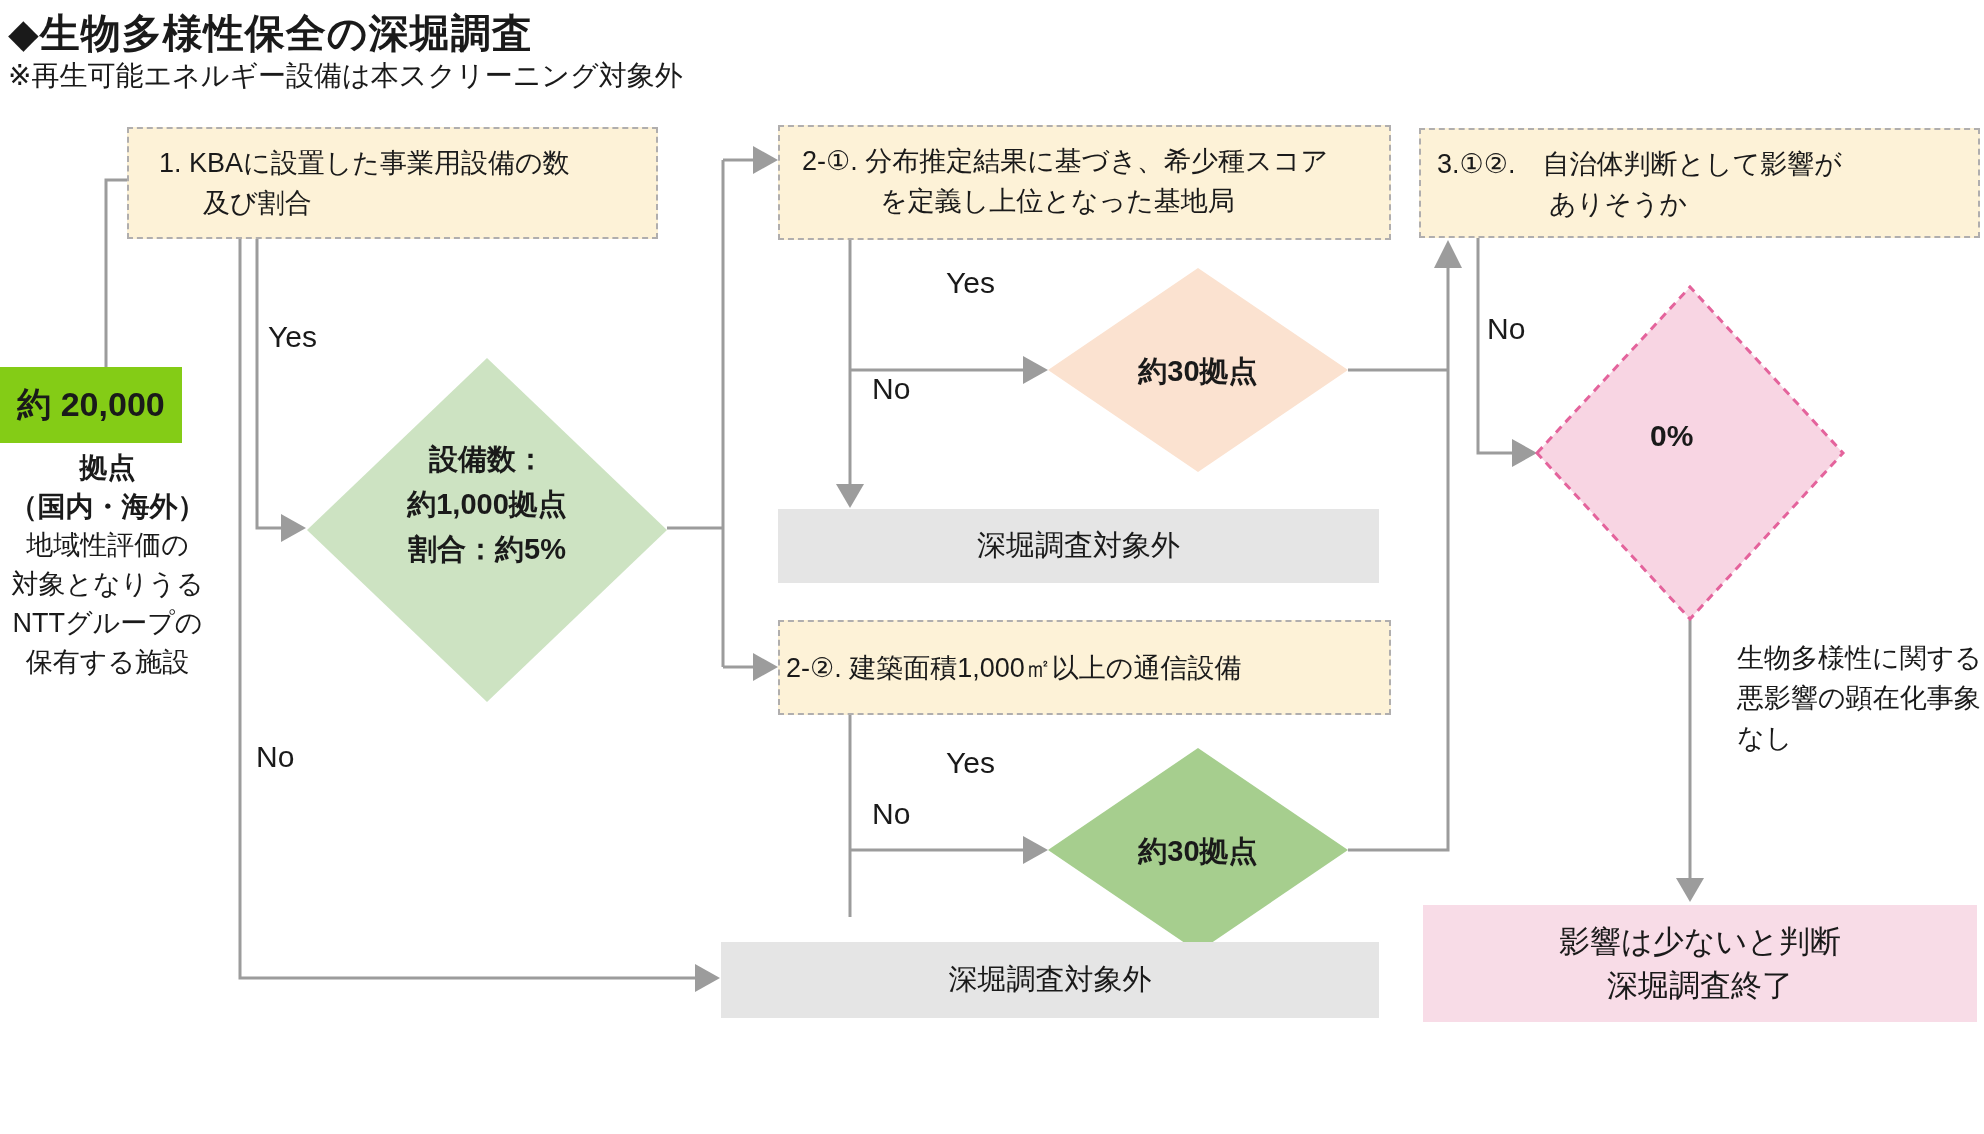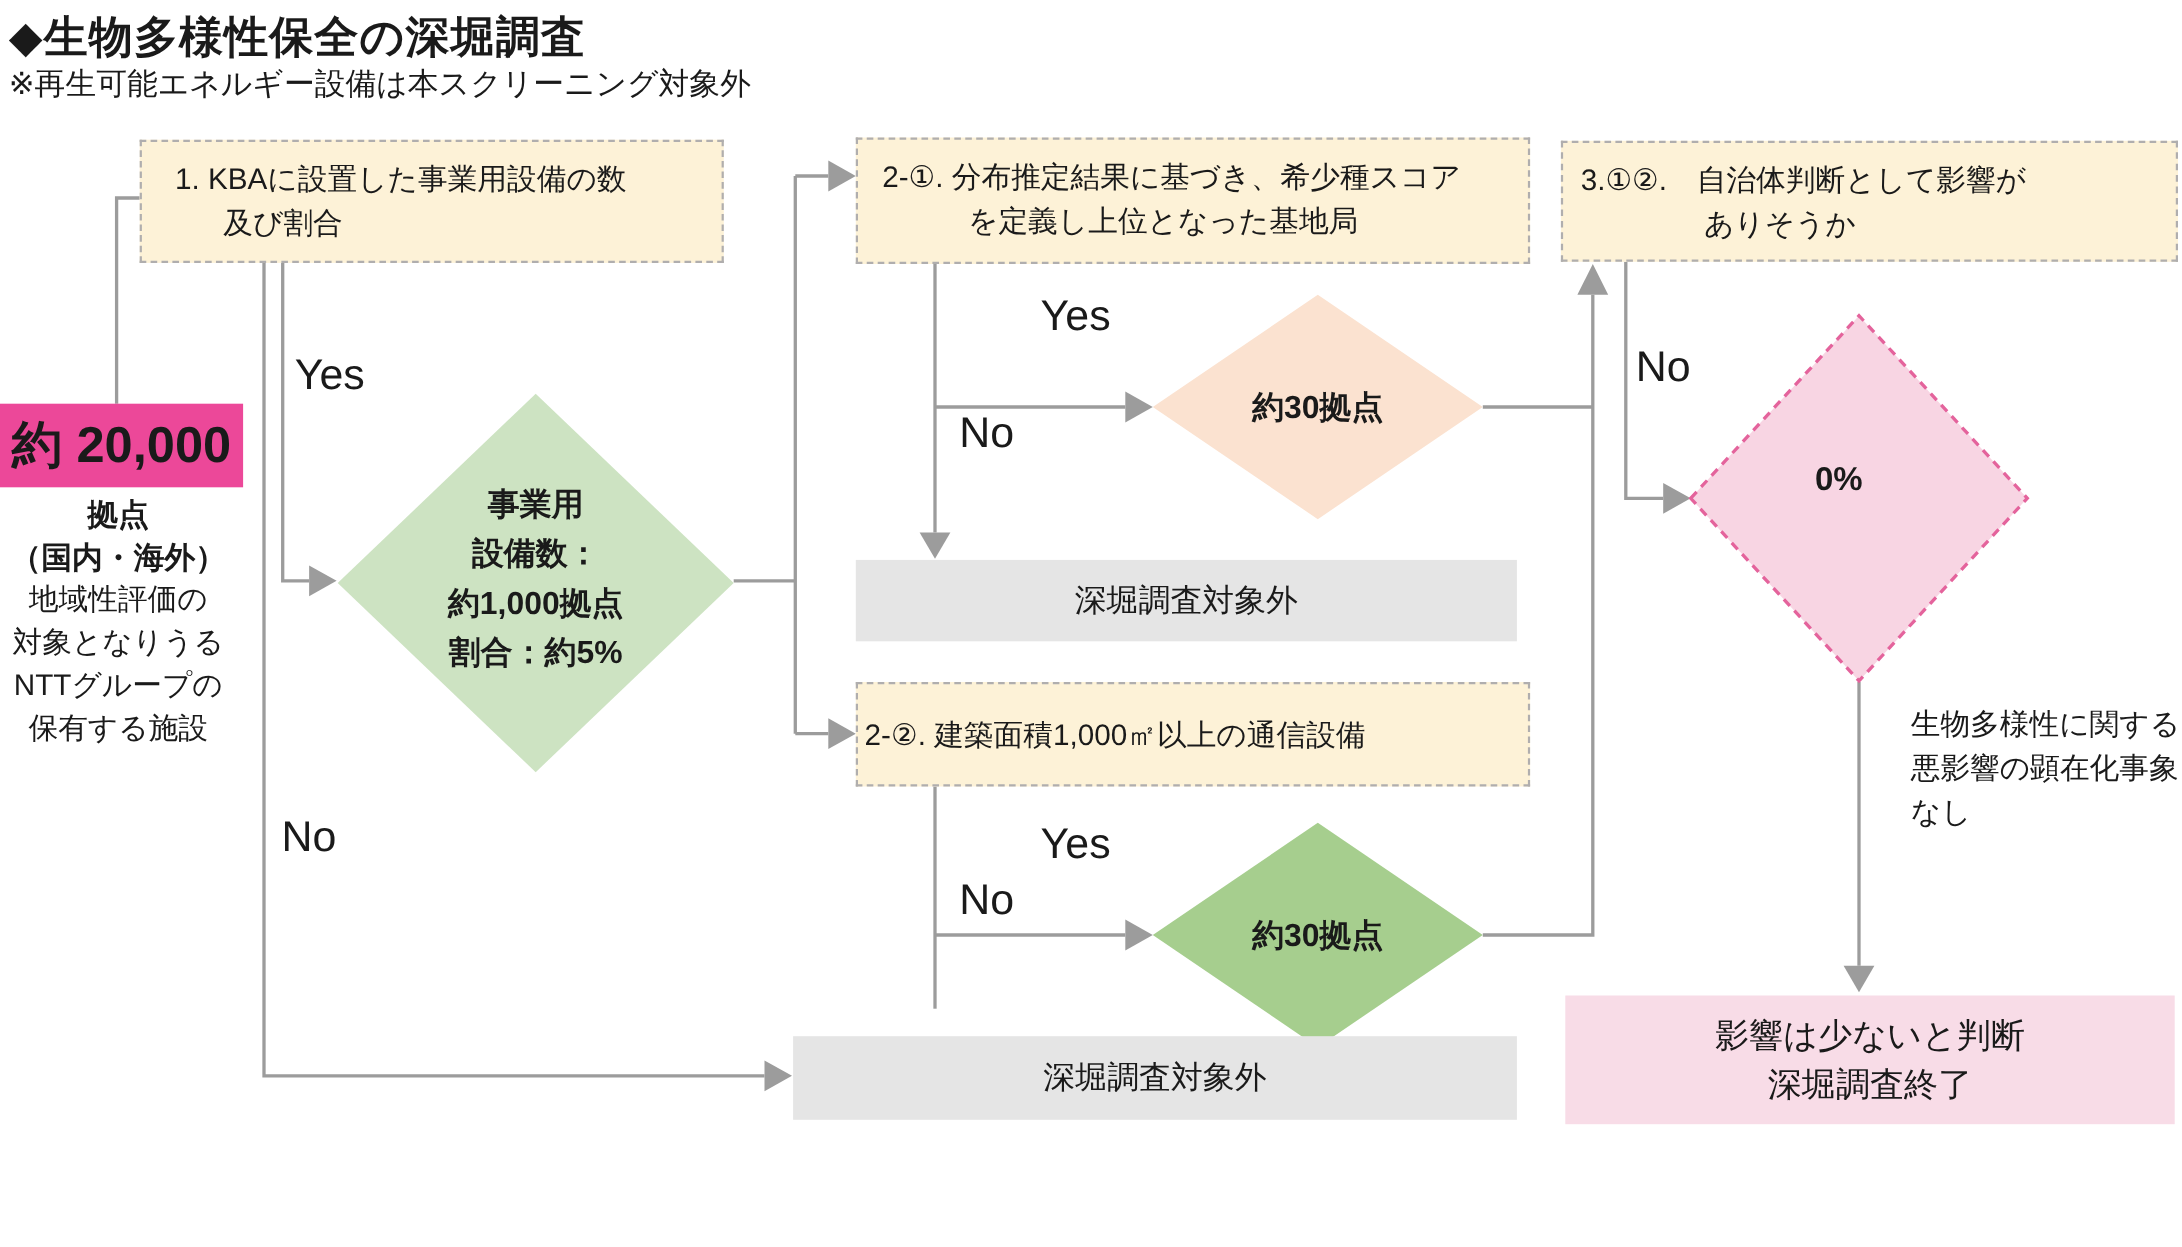--- a/index.html
+++ b/index.html
@@ -23,38 +23,38 @@
   #box22{left:778px;top:620px;width:613px;height:95px;display:flex;align-items:center;padding-left:6px;}
   #box3{left:1419px;top:128px;width:561px;height:110px;padding:14px 0 0 16px;}
   #box3 .l2{text-indent:112px;}
   .graybox{
     background:#e5e5e5;display:flex;align-items:center;justify-content:center;
     font-size:29px;
   }
   #gray1{left:778px;top:509px;width:601px;height:74px;}
   #gray2{left:721px;top:942px;width:658px;height:76px;}
   #yellowbox{
-    left:0;top:367px;width:221px;height:76px;background:#ec4899;
+    left:0;top:367px;width:182px;height:76px;background:#84cc16;
     display:flex;align-items:center;justify-content:center;
-    font-size:46px;font-weight:bold;
+    font-size:34px;font-weight:bold;
   }
   #leftcap{left:0;top:448px;width:215px;text-align:center;font-size:27px;line-height:39px;}
   #leftcap .b{font-weight:bold;font-size:28px;}
   .dtext{text-align:center;font-weight:bold;}
   #d1text{left:337px;top:437px;width:300px;font-size:29px;line-height:45px;}
   #peachtext{left:1048px;top:350px;width:300px;font-size:29px;line-height:42px;}
   #d3text{left:1048px;top:830px;width:300px;font-size:29px;line-height:42px;}
   #d4text{left:1650px;top:412px;width:200px;font-size:30px;font-weight:bold;line-height:47px;}
   #rightnote{left:1737px;top:638px;width:250px;font-size:27px;line-height:40px;}
   #resultbox{
     left:1423px;top:905px;width:554px;height:117px;background:#f8dce7;
     display:flex;flex-direction:column;align-items:center;justify-content:center;
     font-size:31px;line-height:44px;text-align:center;
   }
-  .lbl{font-size:39px;}
+  .lbl{font-size:30px;}
   #yes1{left:268px;top:320px;} #no1{left:256px;top:740px;}
   #yes2{left:946px;top:266px;} #no2{left:872px;top:372px;}
   #yes3{left:946px;top:746px;} #no3{left:872px;top:797px;}
   #no4{left:1487px;top:312px;}
 </style>
 </head>
 <body>
 
 <svg id="svglayer" viewBox="0 0 1984 1134" xmlns="http://www.w3.org/2000/svg">
   <g stroke="#9c9c9c" stroke-width="3" fill="none">
@@ -110,21 +110,20 @@
   <div>地域性評価の</div>
   <div>対象となりうる</div>
   <div>NTTグループの</div>
   <div>保有する施設</div>
 </div>
 
 <div class="abs lbl" id="yes1">Yes</div>
 <div class="abs lbl" id="no1">No</div>
 
 <div class="abs dtext" id="d1text">
-  <div>事業用</div>
   <div>設備数：</div>
   <div>約1,000拠点</div>
   <div>割合：約5%</div>
 </div>
 
 <div class="abs box" id="box21">
   <div class="l1">2-①. 分布推定結果に基づき、希少種スコア</div>
   <div class="l2">を定義し上位となった基地局</div>
 </div>
 

